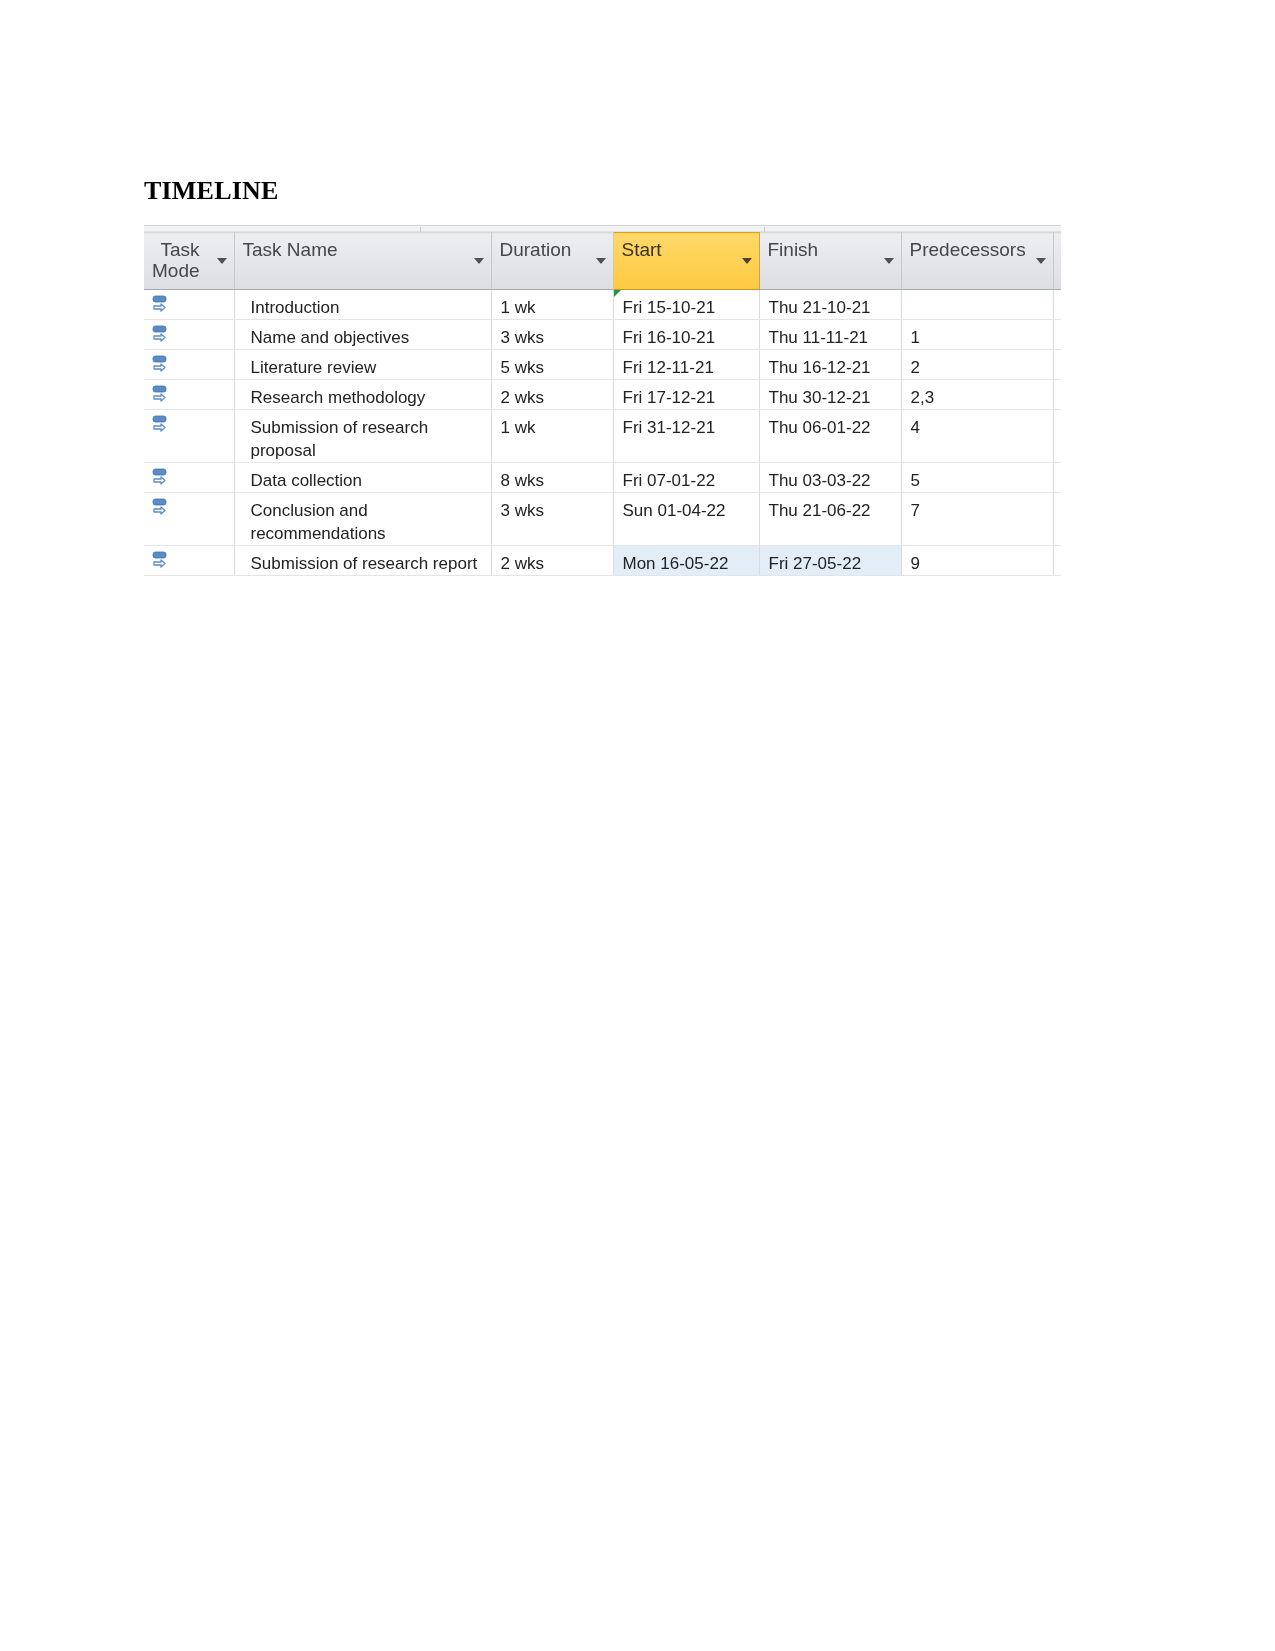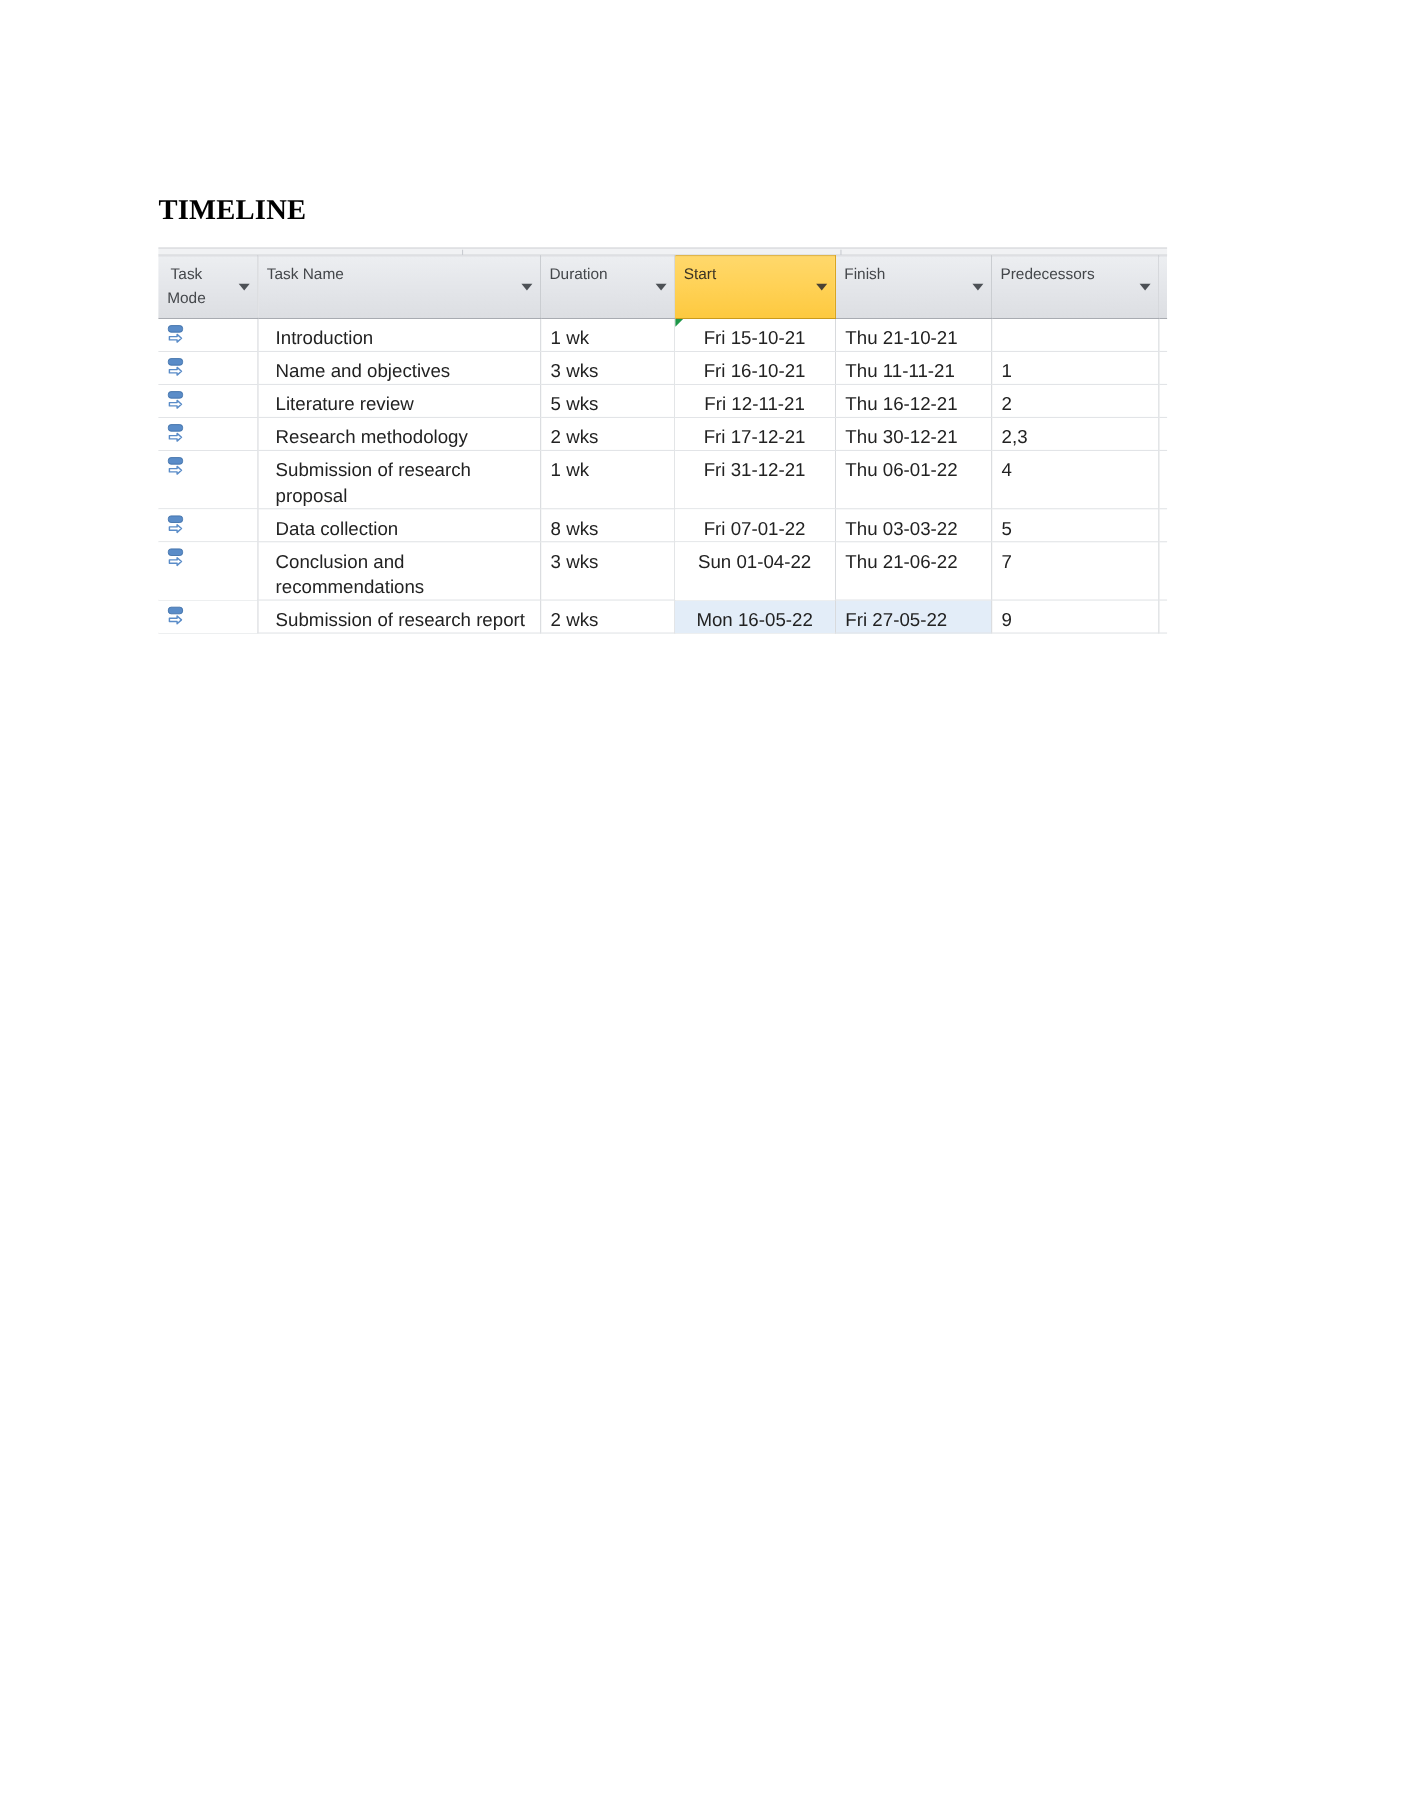--- a/index.html
+++ b/index.html
@@ -78,22 +78,22 @@
   
   thead th {
     position: relative;
     height: 57px;
     background: linear-gradient(to bottom, #eceef1 0%, #e3e5e9 55%, #dcdee2 100%);
     border-right: 1px solid #c5c8cd;
     border-bottom: 1px solid #a8abb1;
     border-top: 1px solid #d6d8dc;
     color: #44474b;
     font-weight: normal;
-    font-size: 14px;
-    text-align: center;
+    font-size: 19px;
+    text-align: right;
   }
   thead th .hdr-label {
     position: absolute;
     left: 8px;
     top: 6px;
     line-height: 21px;
     white-space: pre-line;
   }
   thead th.sorted-col {
     background: linear-gradient(to bottom, #ffd86b 0%, #ffd257 45%, #fdc93f 100%);
@@ -159,21 +159,21 @@
   
   .green-flag {
     position: absolute;
     left: 0;
     top: 0;
     width: 0;
     height: 0;
     border-left: 7px solid #1e9648;
     border-bottom: 7px solid transparent;
   }
-  .cell-start { position: relative; text-align: center; }
+  .cell-start { position: relative; }
 
   
   .tail-col {
     border-left: 1px solid #d8dadd;
   }
 </style>
 </head>
 <body>
 
 <div class="page">

